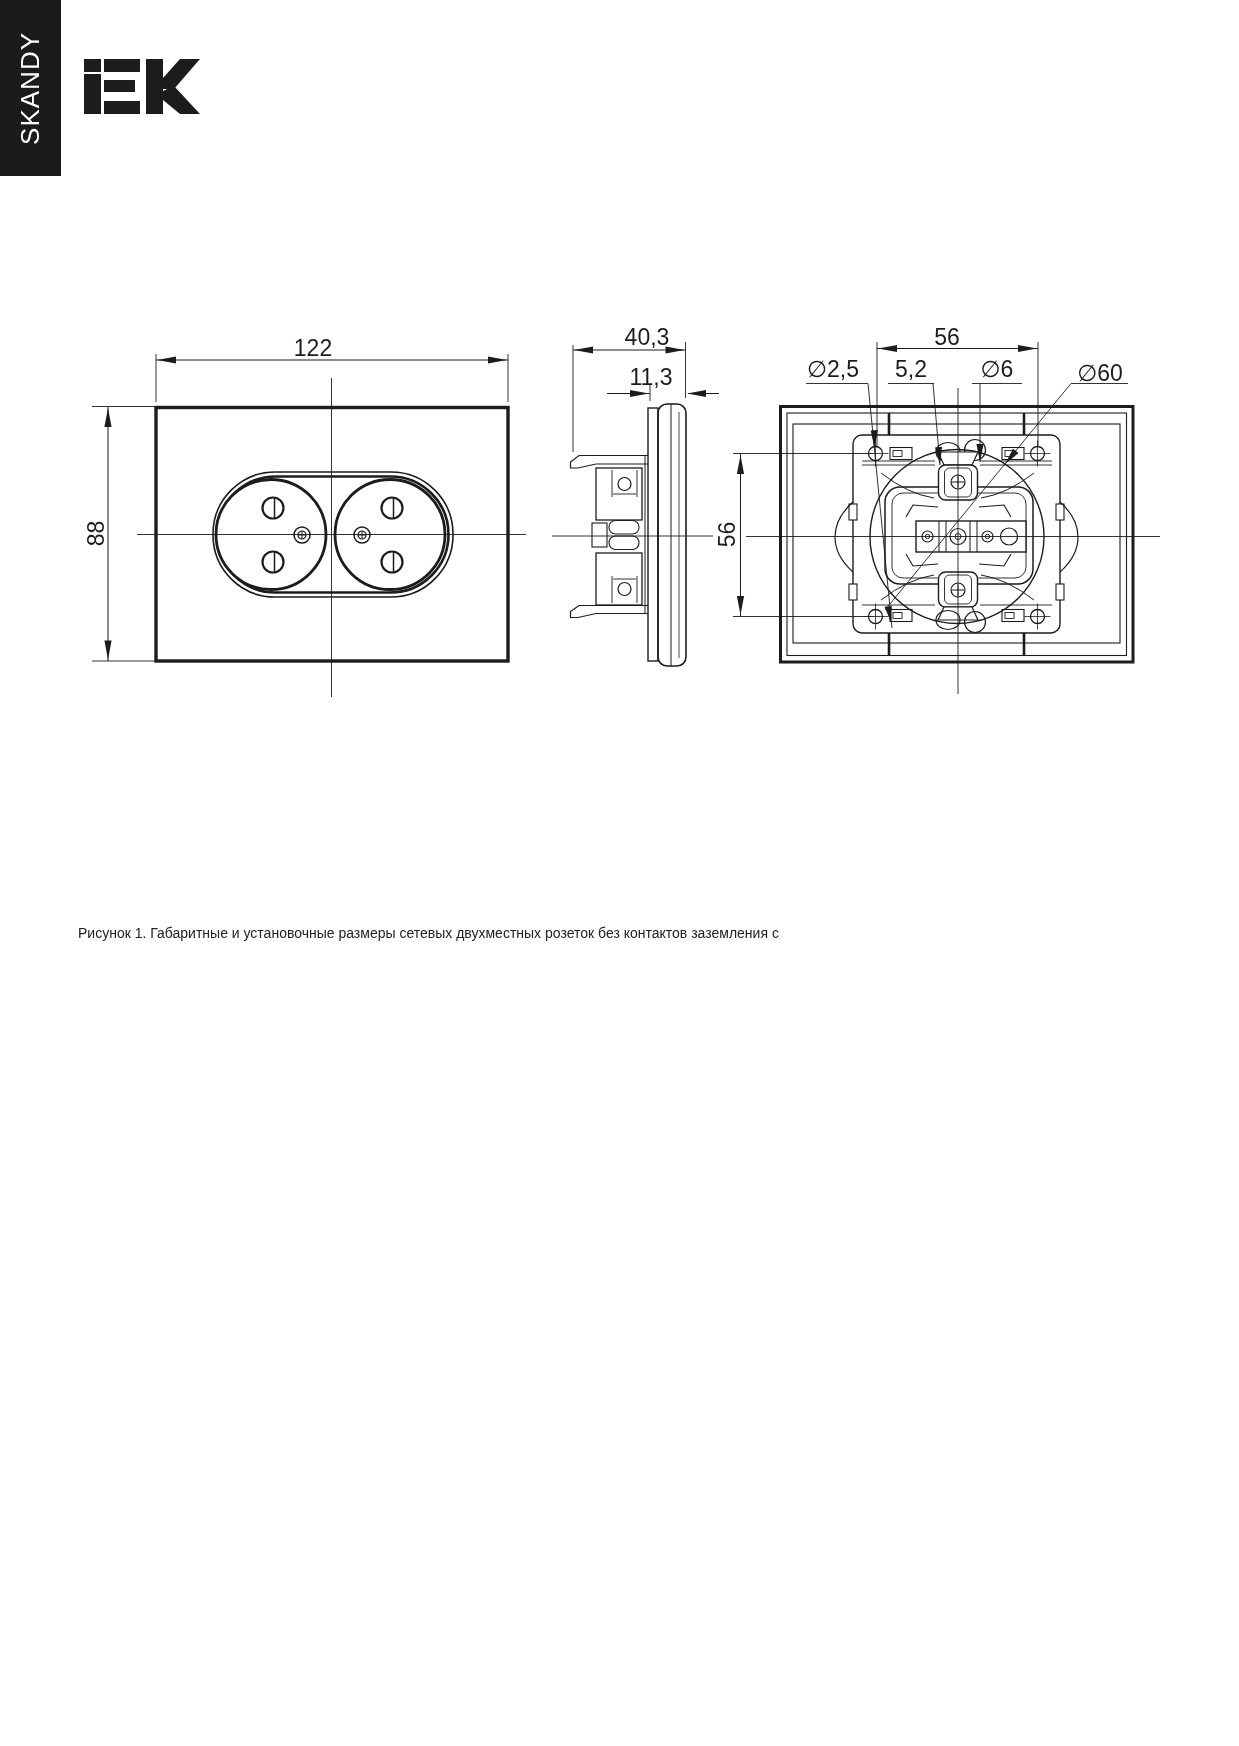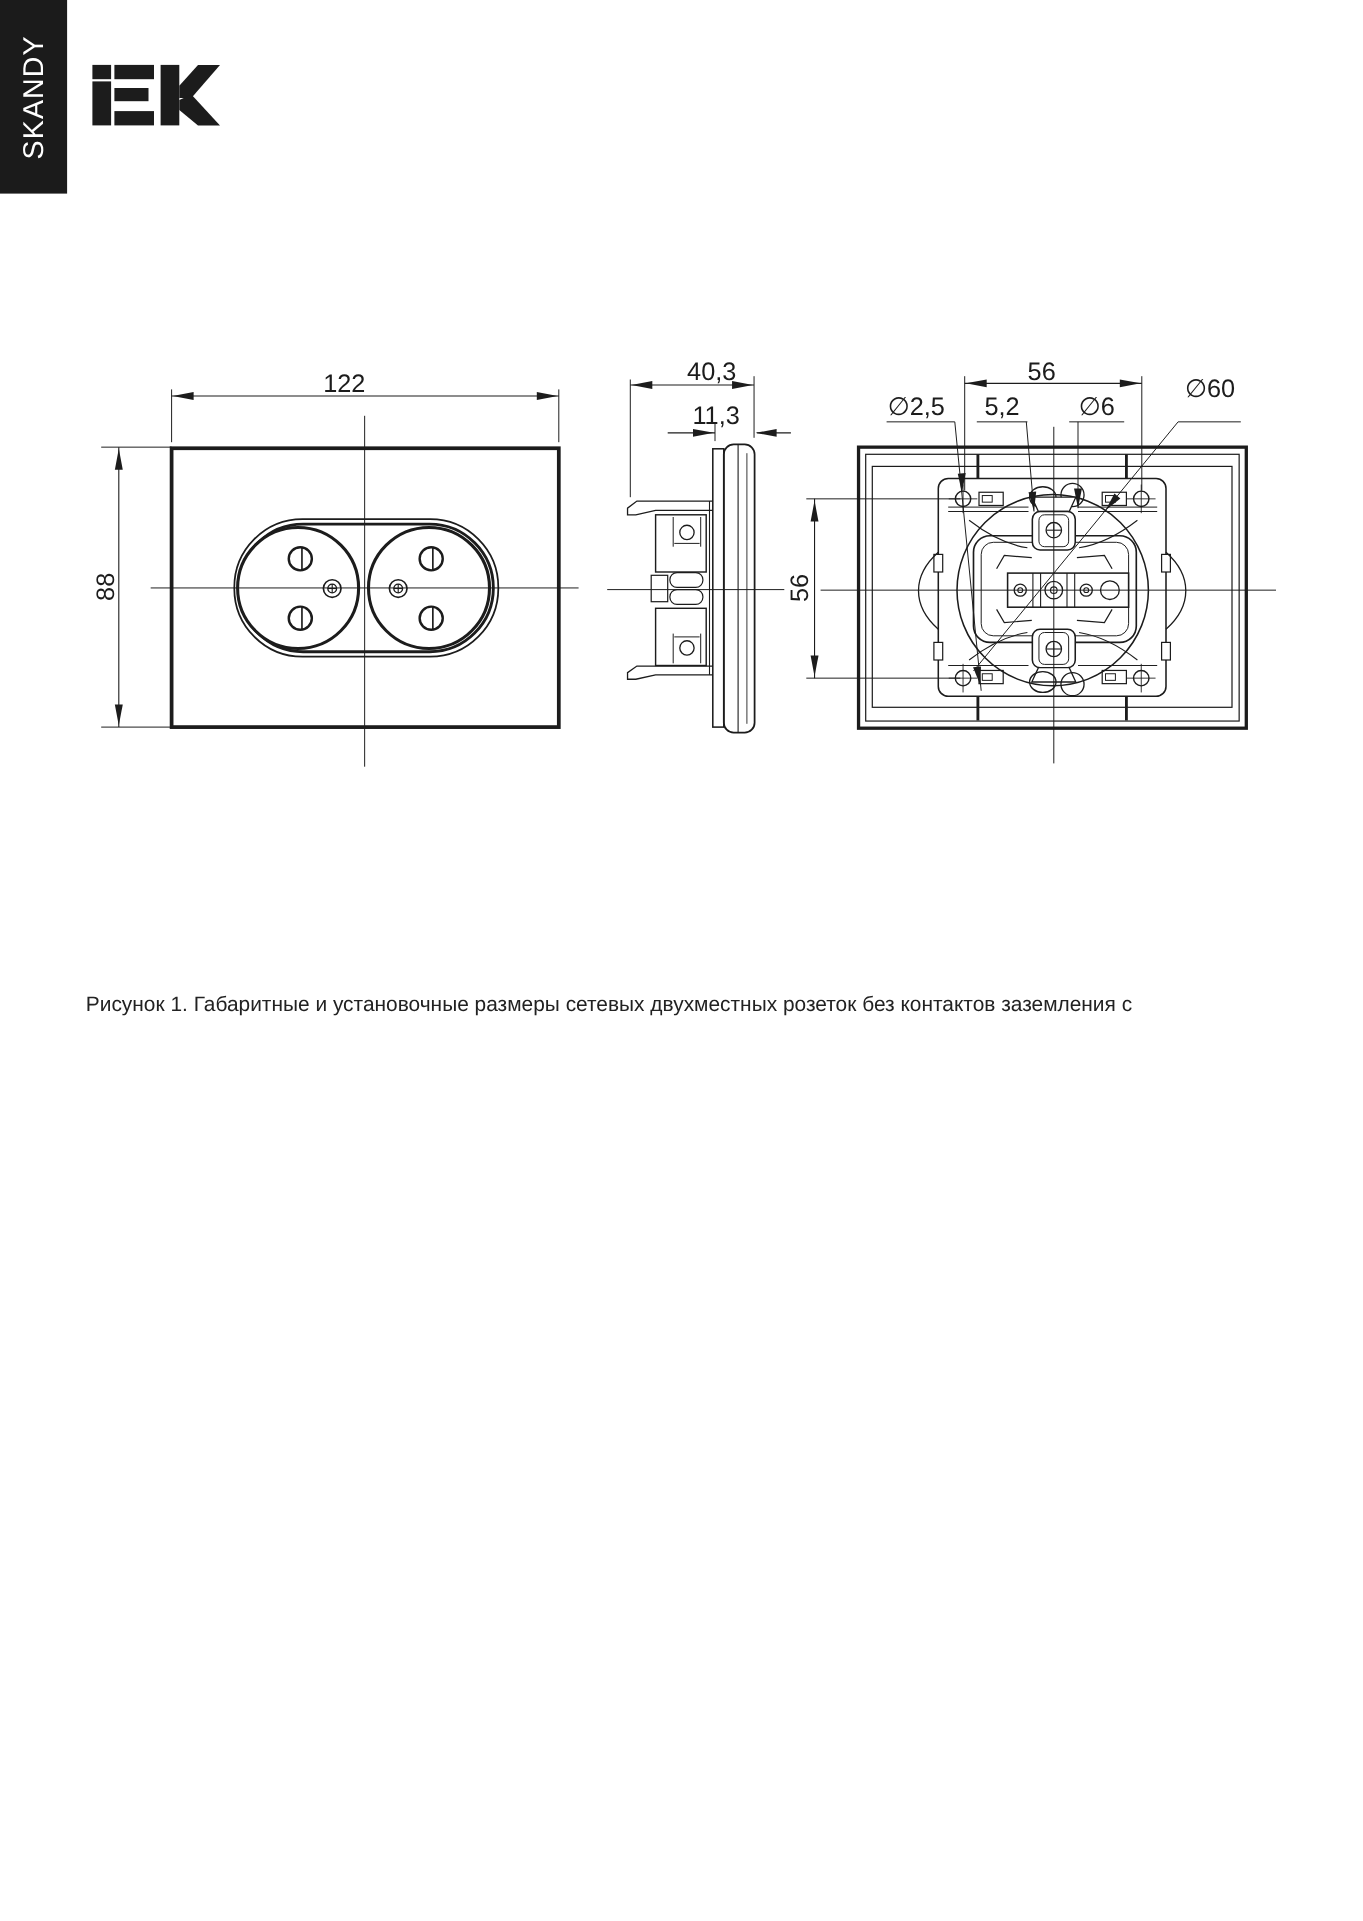--- a/index.html
+++ b/index.html
@@ -5,21 +5,21 @@
   html,body{margin:0;padding:0;background:#fff;}
   #page{position:relative;width:1239px;height:1746px;background:#fff;overflow:hidden;
         font-family:"Liberation Sans",sans-serif;color:#1c1c1c;}
   #series-bar{position:absolute;left:0;top:0;width:61px;height:176px;background:#1b1b1b;
               display:flex;align-items:center;justify-content:center;}
   #series-bar span{color:#fff;font-size:26px;letter-spacing:1px;
                    writing-mode:vertical-rl;transform:rotate(180deg);white-space:nowrap;}
   #logo{position:absolute;left:80px;top:52px;width:125px;height:65px;}
   .dim{position:absolute;font-size:23px;line-height:23px;text-align:center;white-space:nowrap;}
   .rot{transform:rotate(-90deg);transform-origin:center center;}
-  #caption{position:absolute;left:78px;top:899px;width:1060px;font-size:19px;line-height:30px;color:#222;}
+  #caption{position:absolute;left:78px;top:918px;width:1060px;font-size:14px;line-height:30px;color:#222;}
   svg{position:absolute;}
   .ln{stroke:#1c1c1c;fill:none;}
   .fl{fill:#1c1c1c;stroke:none;}
   .wh{fill:#fff;}
 </style>
 </head>
 <body>
 
 <div id="page">
 
@@ -250,19 +250,19 @@
 
   <div class="dim" style="left:288px;top:337px;width:50px">122</div>
   <div class="dim rot" style="left:72px;top:522px;width:48px">88</div>
   <div class="dim" style="left:615px;top:326px;width:64px">40,3</div>
   <div class="dim" style="left:619px;top:366px;width:64px">11,3</div>
   <div class="dim" style="left:925px;top:326px;width:44px">56</div>
   <div class="dim rot" style="left:705px;top:523px;width:44px">56</div>
   <div class="dim" style="left:798px;top:358px;width:70px">∅2,5</div>
   <div class="dim" style="left:888px;top:358px;width:46px">5,2</div>
   <div class="dim" style="left:974px;top:358px;width:46px">∅6</div>
-  <div class="dim" style="left:1068px;top:342px;width:64px">∅60</div>
+  <div class="dim" style="left:1068px;top:362px;width:64px">∅60</div>
 
   <div id="caption">
     <div>Рисунок 1. Габаритные и установочные размеры сетевых двухместных розеток без контактов заземления с</div>
   </div>
 
 </div>
 
 </body></html>

